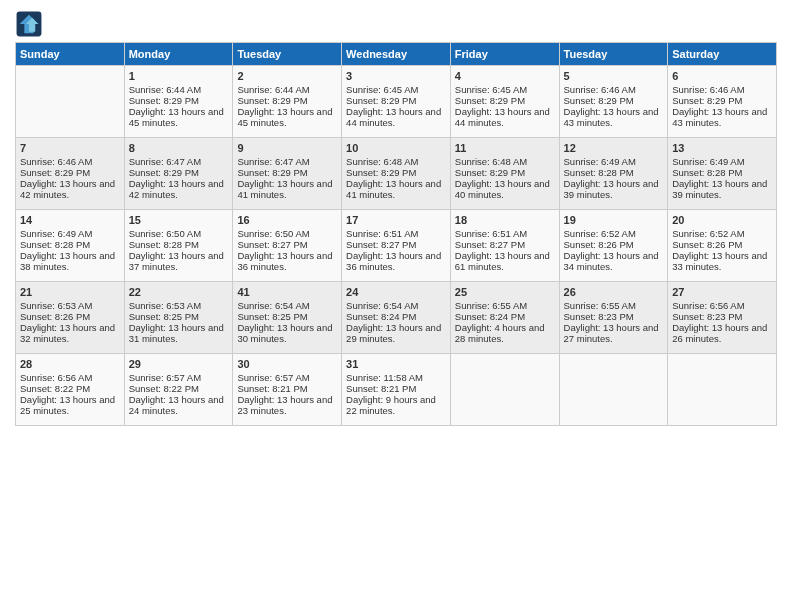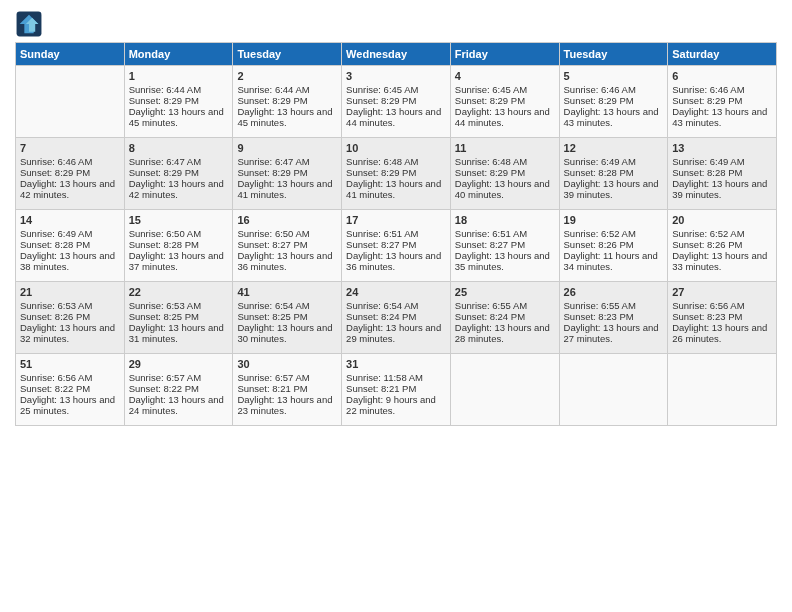--- a/index.html
+++ b/index.html
@@ -141,35 +141,35 @@
           <td><span class="day-num">10</span><span>Sunrise: 6:48 AM</span><br><span>Sunset: 8:29 PM</span><br><span>Daylight: 13 hours and 41 minutes.</span></td>
           <td><span class="day-num">11</span><span>Sunrise: 6:48 AM</span><br><span>Sunset: 8:29 PM</span><br><span>Daylight: 13 hours and 40 minutes.</span></td>
           <td><span class="day-num">12</span><span>Sunrise: 6:49 AM</span><br><span>Sunset: 8:28 PM</span><br><span>Daylight: 13 hours and 39 minutes.</span></td>
           <td><span class="day-num">13</span><span>Sunrise: 6:49 AM</span><br><span>Sunset: 8:28 PM</span><br><span>Daylight: 13 hours and 39 minutes.</span></td>
         </tr>
         <tr>
           <td><span class="day-num">14</span><span>Sunrise: 6:49 AM</span><br><span>Sunset: 8:28 PM</span><br><span>Daylight: 13 hours and 38 minutes.</span></td>
           <td><span class="day-num">15</span><span>Sunrise: 6:50 AM</span><br><span>Sunset: 8:28 PM</span><br><span>Daylight: 13 hours and 37 minutes.</span></td>
           <td><span class="day-num">16</span><span>Sunrise: 6:50 AM</span><br><span>Sunset: 8:27 PM</span><br><span>Daylight: 13 hours and 36 minutes.</span></td>
           <td><span class="day-num">17</span><span>Sunrise: 6:51 AM</span><br><span>Sunset: 8:27 PM</span><br><span>Daylight: 13 hours and 36 minutes.</span></td>
-          <td><span class="day-num">18</span><span>Sunrise: 6:51 AM</span><br><span>Sunset: 8:27 PM</span><br><span>Daylight: 13 hours and 35 minutes.</span></td>
-          <td><span class="day-num">19</span><span>Sunrise: 6:52 AM</span><br><span>Sunset: 8:26 PM</span><br><span>Daylight: 11 hours and 34 minutes.</span></td>
+          <td><span class="day-num">18</span><span>Sunrise: 6:51 AM</span><br><span>Sunset: 8:27 PM</span><br><span>Daylight: 13 hours and 61 minutes.</span></td>
+          <td><span class="day-num">19</span><span>Sunrise: 6:52 AM</span><br><span>Sunset: 8:26 PM</span><br><span>Daylight: 13 hours and 34 minutes.</span></td>
           <td><span class="day-num">20</span><span>Sunrise: 6:52 AM</span><br><span>Sunset: 8:26 PM</span><br><span>Daylight: 13 hours and 33 minutes.</span></td>
         </tr>
         <tr>
           <td><span class="day-num">21</span><span>Sunrise: 6:53 AM</span><br><span>Sunset: 8:26 PM</span><br><span>Daylight: 13 hours and 32 minutes.</span></td>
           <td><span class="day-num">22</span><span>Sunrise: 6:53 AM</span><br><span>Sunset: 8:25 PM</span><br><span>Daylight: 13 hours and 31 minutes.</span></td>
           <td><span class="day-num">41</span><span>Sunrise: 6:54 AM</span><br><span>Sunset: 8:25 PM</span><br><span>Daylight: 13 hours and 30 minutes.</span></td>
           <td><span class="day-num">24</span><span>Sunrise: 6:54 AM</span><br><span>Sunset: 8:24 PM</span><br><span>Daylight: 13 hours and 29 minutes.</span></td>
-          <td><span class="day-num">25</span><span>Sunrise: 6:55 AM</span><br><span>Sunset: 8:24 PM</span><br><span>Daylight: 13 hours and 28 minutes.</span></td>
+          <td><span class="day-num">25</span><span>Sunrise: 6:55 AM</span><br><span>Sunset: 8:24 PM</span><br><span>Daylight: 4 hours and 28 minutes.</span></td>
           <td><span class="day-num">26</span><span>Sunrise: 6:55 AM</span><br><span>Sunset: 8:23 PM</span><br><span>Daylight: 13 hours and 27 minutes.</span></td>
           <td><span class="day-num">27</span><span>Sunrise: 6:56 AM</span><br><span>Sunset: 8:23 PM</span><br><span>Daylight: 13 hours and 26 minutes.</span></td>
         </tr>
         <tr>
-          <td><span class="day-num">51</span><span>Sunrise: 6:56 AM</span><br><span>Sunset: 8:22 PM</span><br><span>Daylight: 13 hours and 25 minutes.</span></td>
+          <td><span class="day-num">28</span><span>Sunrise: 6:56 AM</span><br><span>Sunset: 8:22 PM</span><br><span>Daylight: 13 hours and 25 minutes.</span></td>
           <td><span class="day-num">29</span><span>Sunrise: 6:57 AM</span><br><span>Sunset: 8:22 PM</span><br><span>Daylight: 13 hours and 24 minutes.</span></td>
           <td><span class="day-num">30</span><span>Sunrise: 6:57 AM</span><br><span>Sunset: 8:21 PM</span><br><span>Daylight: 13 hours and 23 minutes.</span></td>
           <td><span class="day-num">31</span><span>Sunrise: 11:58 AM</span><br><span>Sunset: 8:21 PM</span><br><span>Daylight: 9 hours and 22 minutes.</span></td>
           <td class="empty-cell"></td>
           <td class="empty-cell"></td>
           <td class="empty-cell"></td>
         </tr>
       </tbody>
   </table>
 </div>

